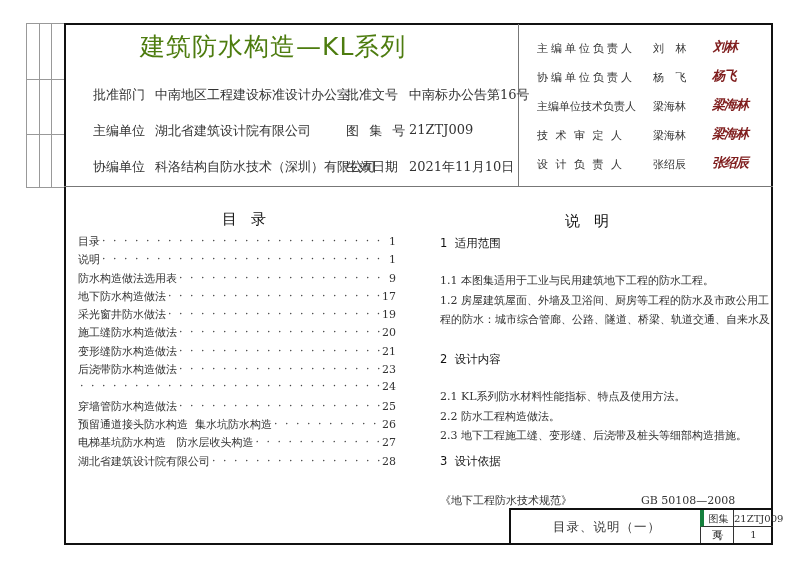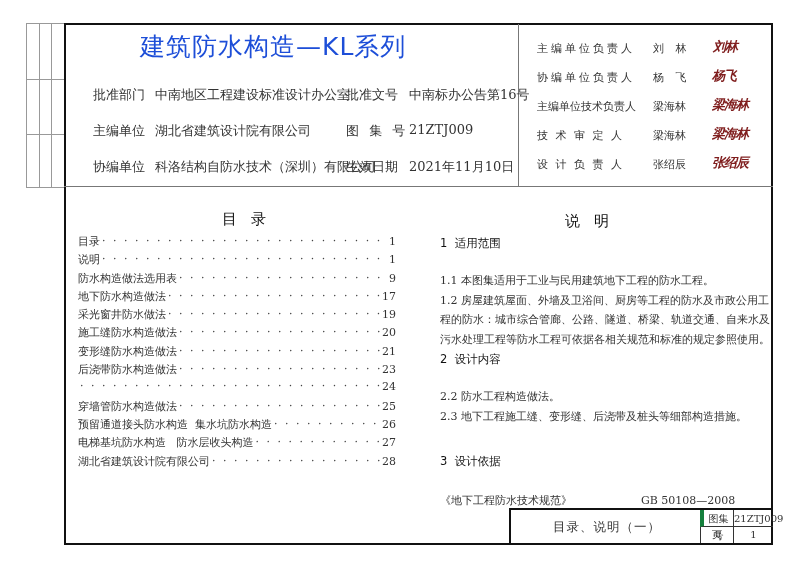--- a/index.html
+++ b/index.html
@@ -6,21 +6,21 @@
   body { width:800px; height:569px; position:relative; overflow:hidden;
          font-family:"DejaVu Serif", serif; color:#222; }
   .abs { position:absolute; }
   .stamp { left:26px; top:23px; width:38px; height:163px; border:1px solid #999; border-right:none; }
   .stamp .col { position:absolute; top:0; bottom:0; width:12px; border-right:1px solid #999; }
   .stamp .row1 { position:absolute; left:0; right:0; top:55px; border-top:1px solid #999; }
   .stamp .row2 { position:absolute; left:0; right:0; top:110px; border-top:1px solid #999; }
   .frame { left:64px; top:23px; width:709px; height:522px; border-top:2px solid #111; border-left:2px solid #111; border-right:2px solid #111; box-sizing:border-box; }
   .hsplit { left:64px; top:186px; width:709px; border-top:1px solid #777; }
   .vsplit { left:518px; top:24px; height:162px; border-left:1px solid #777; }
-  .title { left:140px; top:30px; width:300px; font-family:"DejaVu Sans", sans-serif; font-size:25px; letter-spacing:1px; color:#1d4ed8; }
+  .title { left:140px; top:30px; width:300px; font-family:"DejaVu Sans", sans-serif; font-size:25px; letter-spacing:1px; color:#4d7c0f; }
   .info { font-size:13px; color:#333; white-space:nowrap; }
   .resp { font-size:11px; color:#333; white-space:nowrap; letter-spacing:1px; }
   .sig { font-family:Liberation Sans, sans-serif; font-style:italic; font-weight:bold; font-size:13px; color:#7f1d1d; letter-spacing:-1px; }
   .toc-title { left:222px; top:210px; font-family:"DejaVu Sans", sans-serif; font-size:15px; letter-spacing:14px; color:#111; }
   .toc { left:78px; top:234px; width:318px; }
   .toc-row { display:flex; align-items:baseline; height:18.3px; font-size:11px; color:#333; }
   .toc-row .lbl { white-space:nowrap; }
   .toc-row .dots { flex:1; overflow:hidden; white-space:nowrap; margin:0 2px; color:#444; letter-spacing:2px; }
   .toc-row .dots::after { content:"· · · · · · · · · · · · · · · · · · · · · · · · · · · · · · · · · · · · · · · · · · · · · · · · · · · · · · · · · · · · · · · ·"; }
   .toc-row .pg { white-space:nowrap; min-width:9px; text-align:right; }
@@ -152,25 +152,25 @@
     </div>
 </div>
 
 <div class="abs exp-title">说明</div>
 
 <div class="abs sec-h" style="left:440px;top:236px;white-space:pre">1  适用范围</div>
 <div class="abs para" style="left:440px;top:250px;width:340px">
   <div>1.1 本图集适用于工业与民用建筑地下工程的防水工程。</div>
   <div>1.2 房屋建筑屋面、外墙及卫浴间、厨房等工程的防水及市政公用工</div>
   <div>程的防水：城市综合管廊、公路、隧道、桥梁、轨道交通、自来水及</div>
-  <div>污水处理工程等防水工程可依据各相关规范和标准的规定参照使用。</div>
 </div>
 
 <div class="abs sec-h" style="left:440px;top:352px;white-space:pre">2  设计内容</div>
 <div class="abs para" style="left:440px;top:366px;width:340px">
+  <div>2.1 KL系列防水材料性能指标、特点及使用方法。</div>
   <div>2.2 防水工程构造做法。</div>
   <div>2.3 地下工程施工缝、变形缝、后浇带及桩头等细部构造措施。</div>
 </div>
 
 <div class="abs sec-h" style="left:440px;top:454px;white-space:pre">3  设计依据</div>
 <div class="abs para" style="left:440px;top:470px">《地下工程防水技术规范》</div>
 <div class="abs para" style="left:641px;top:470px">GB 50108—2008</div>
 
 <div class="abs tb"></div>
 <div class="abs tb-name">目录、说明（一）</div>

